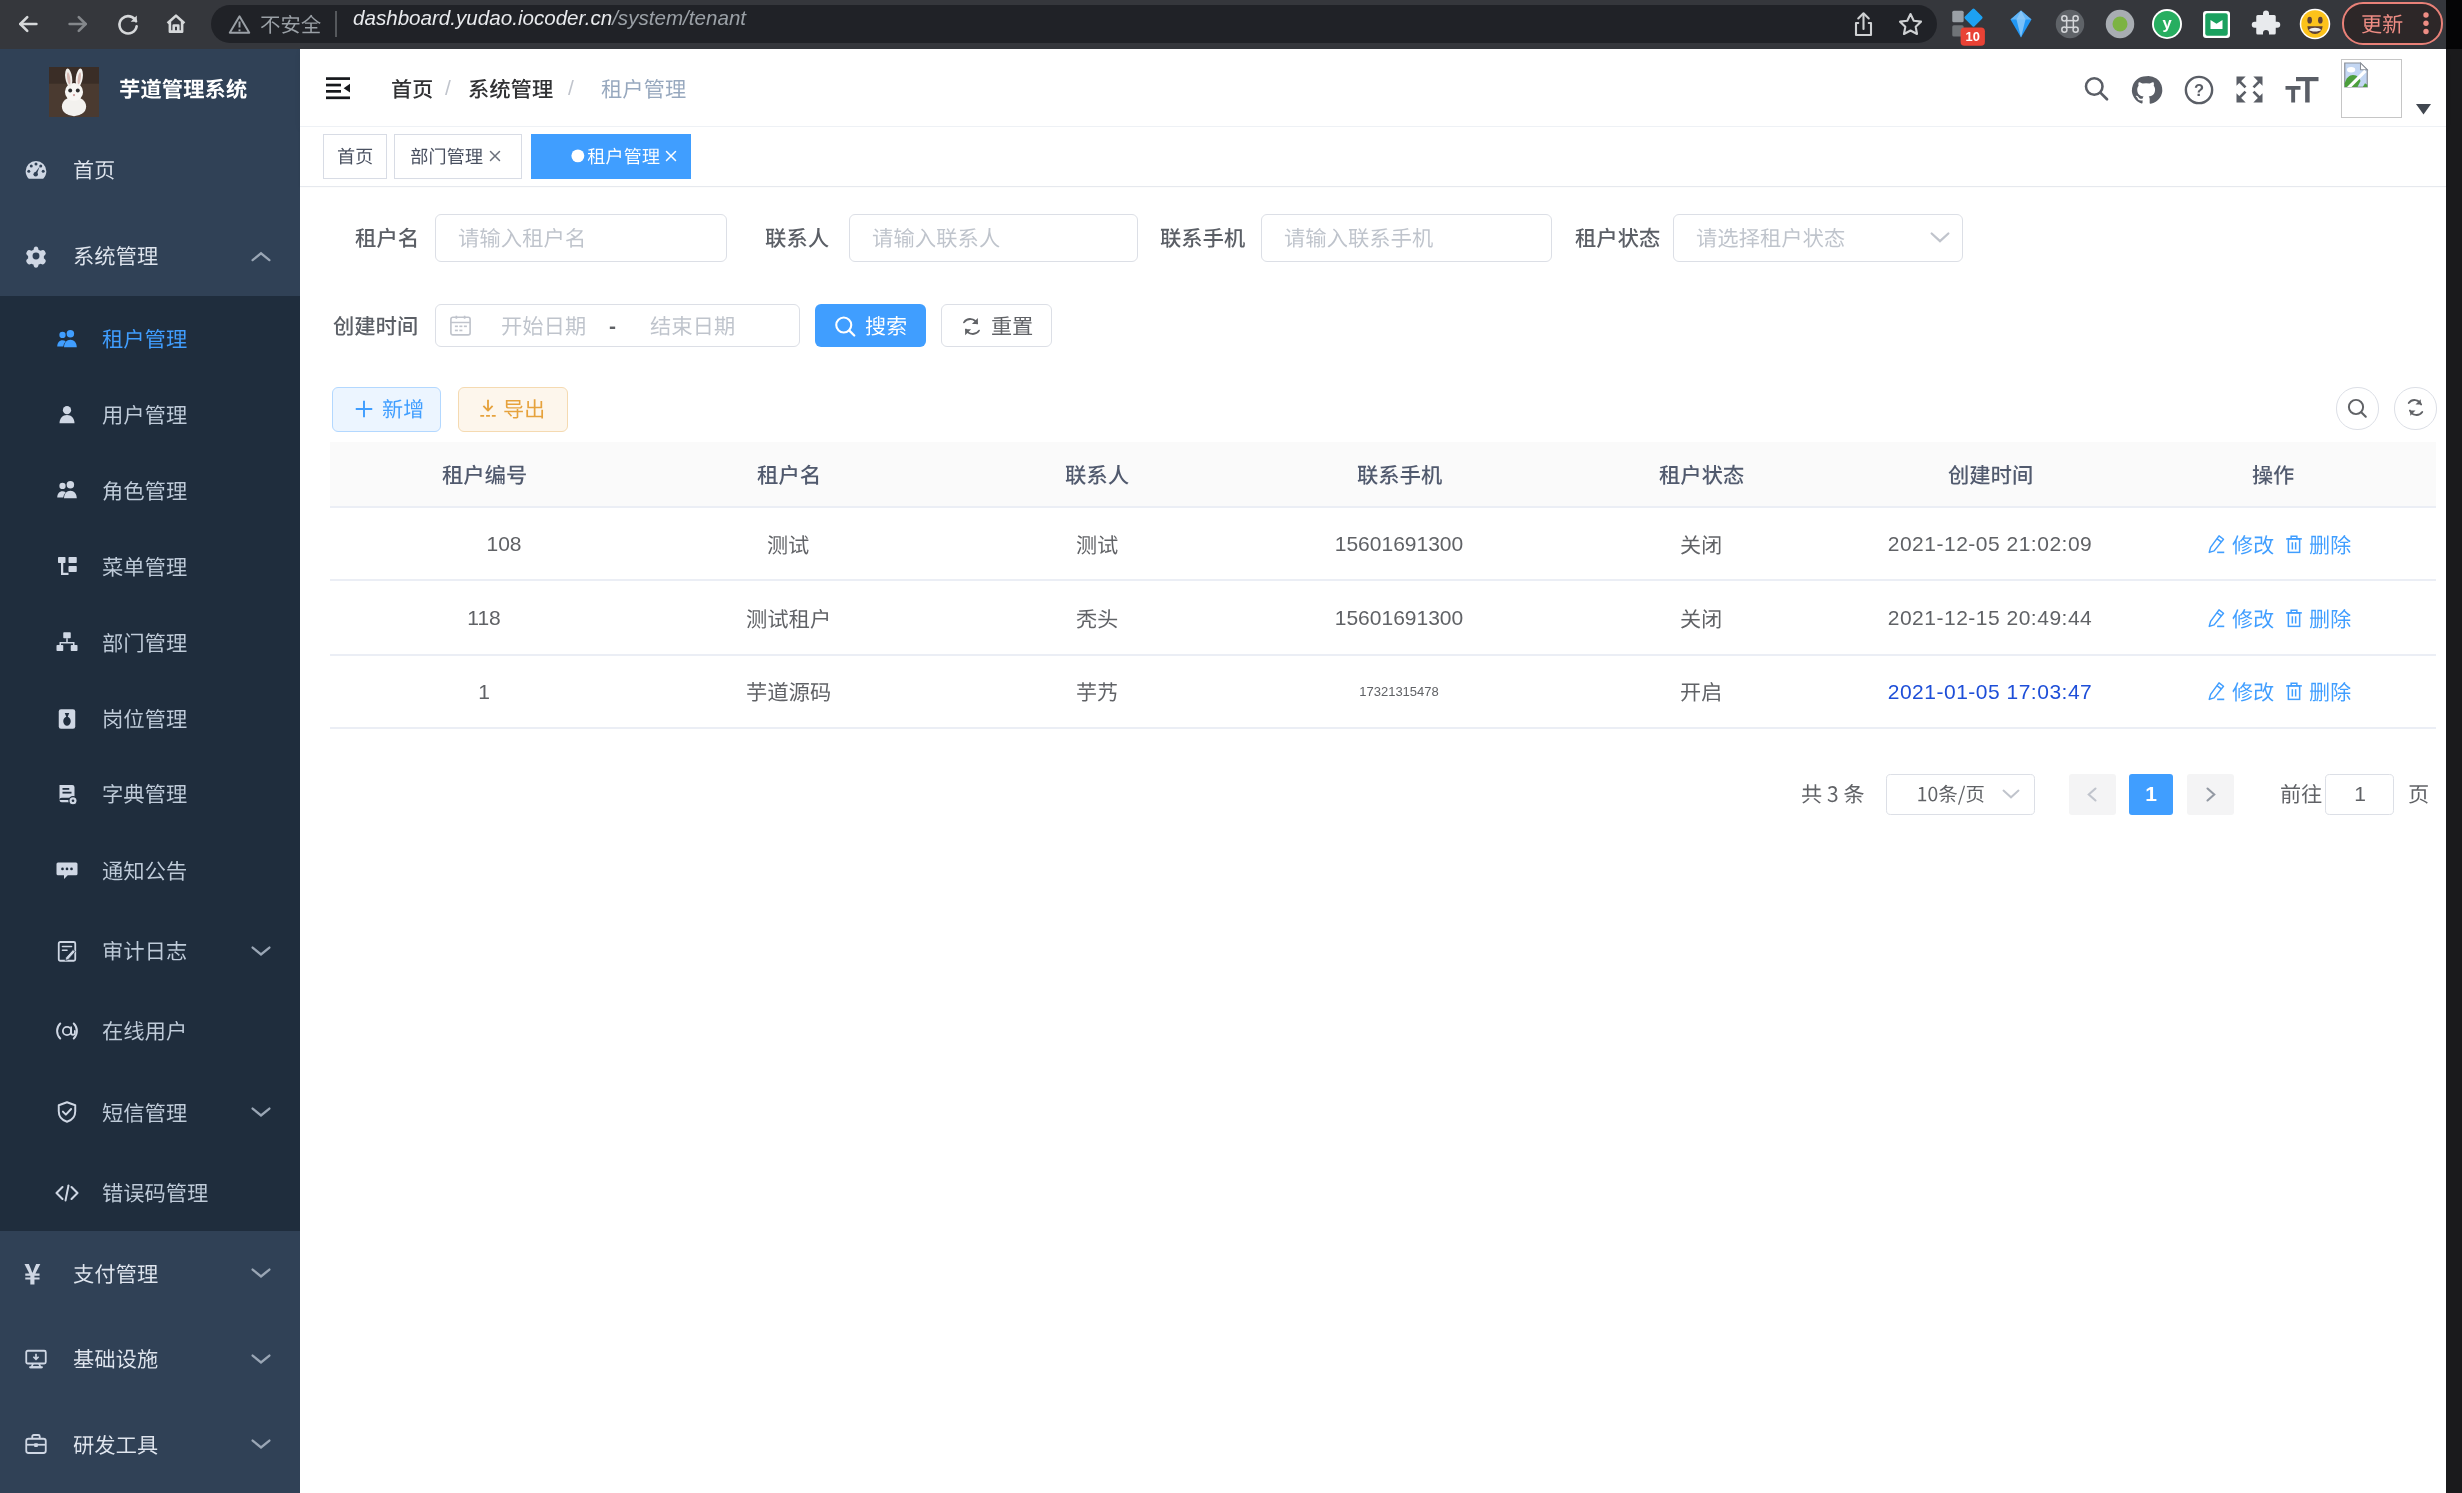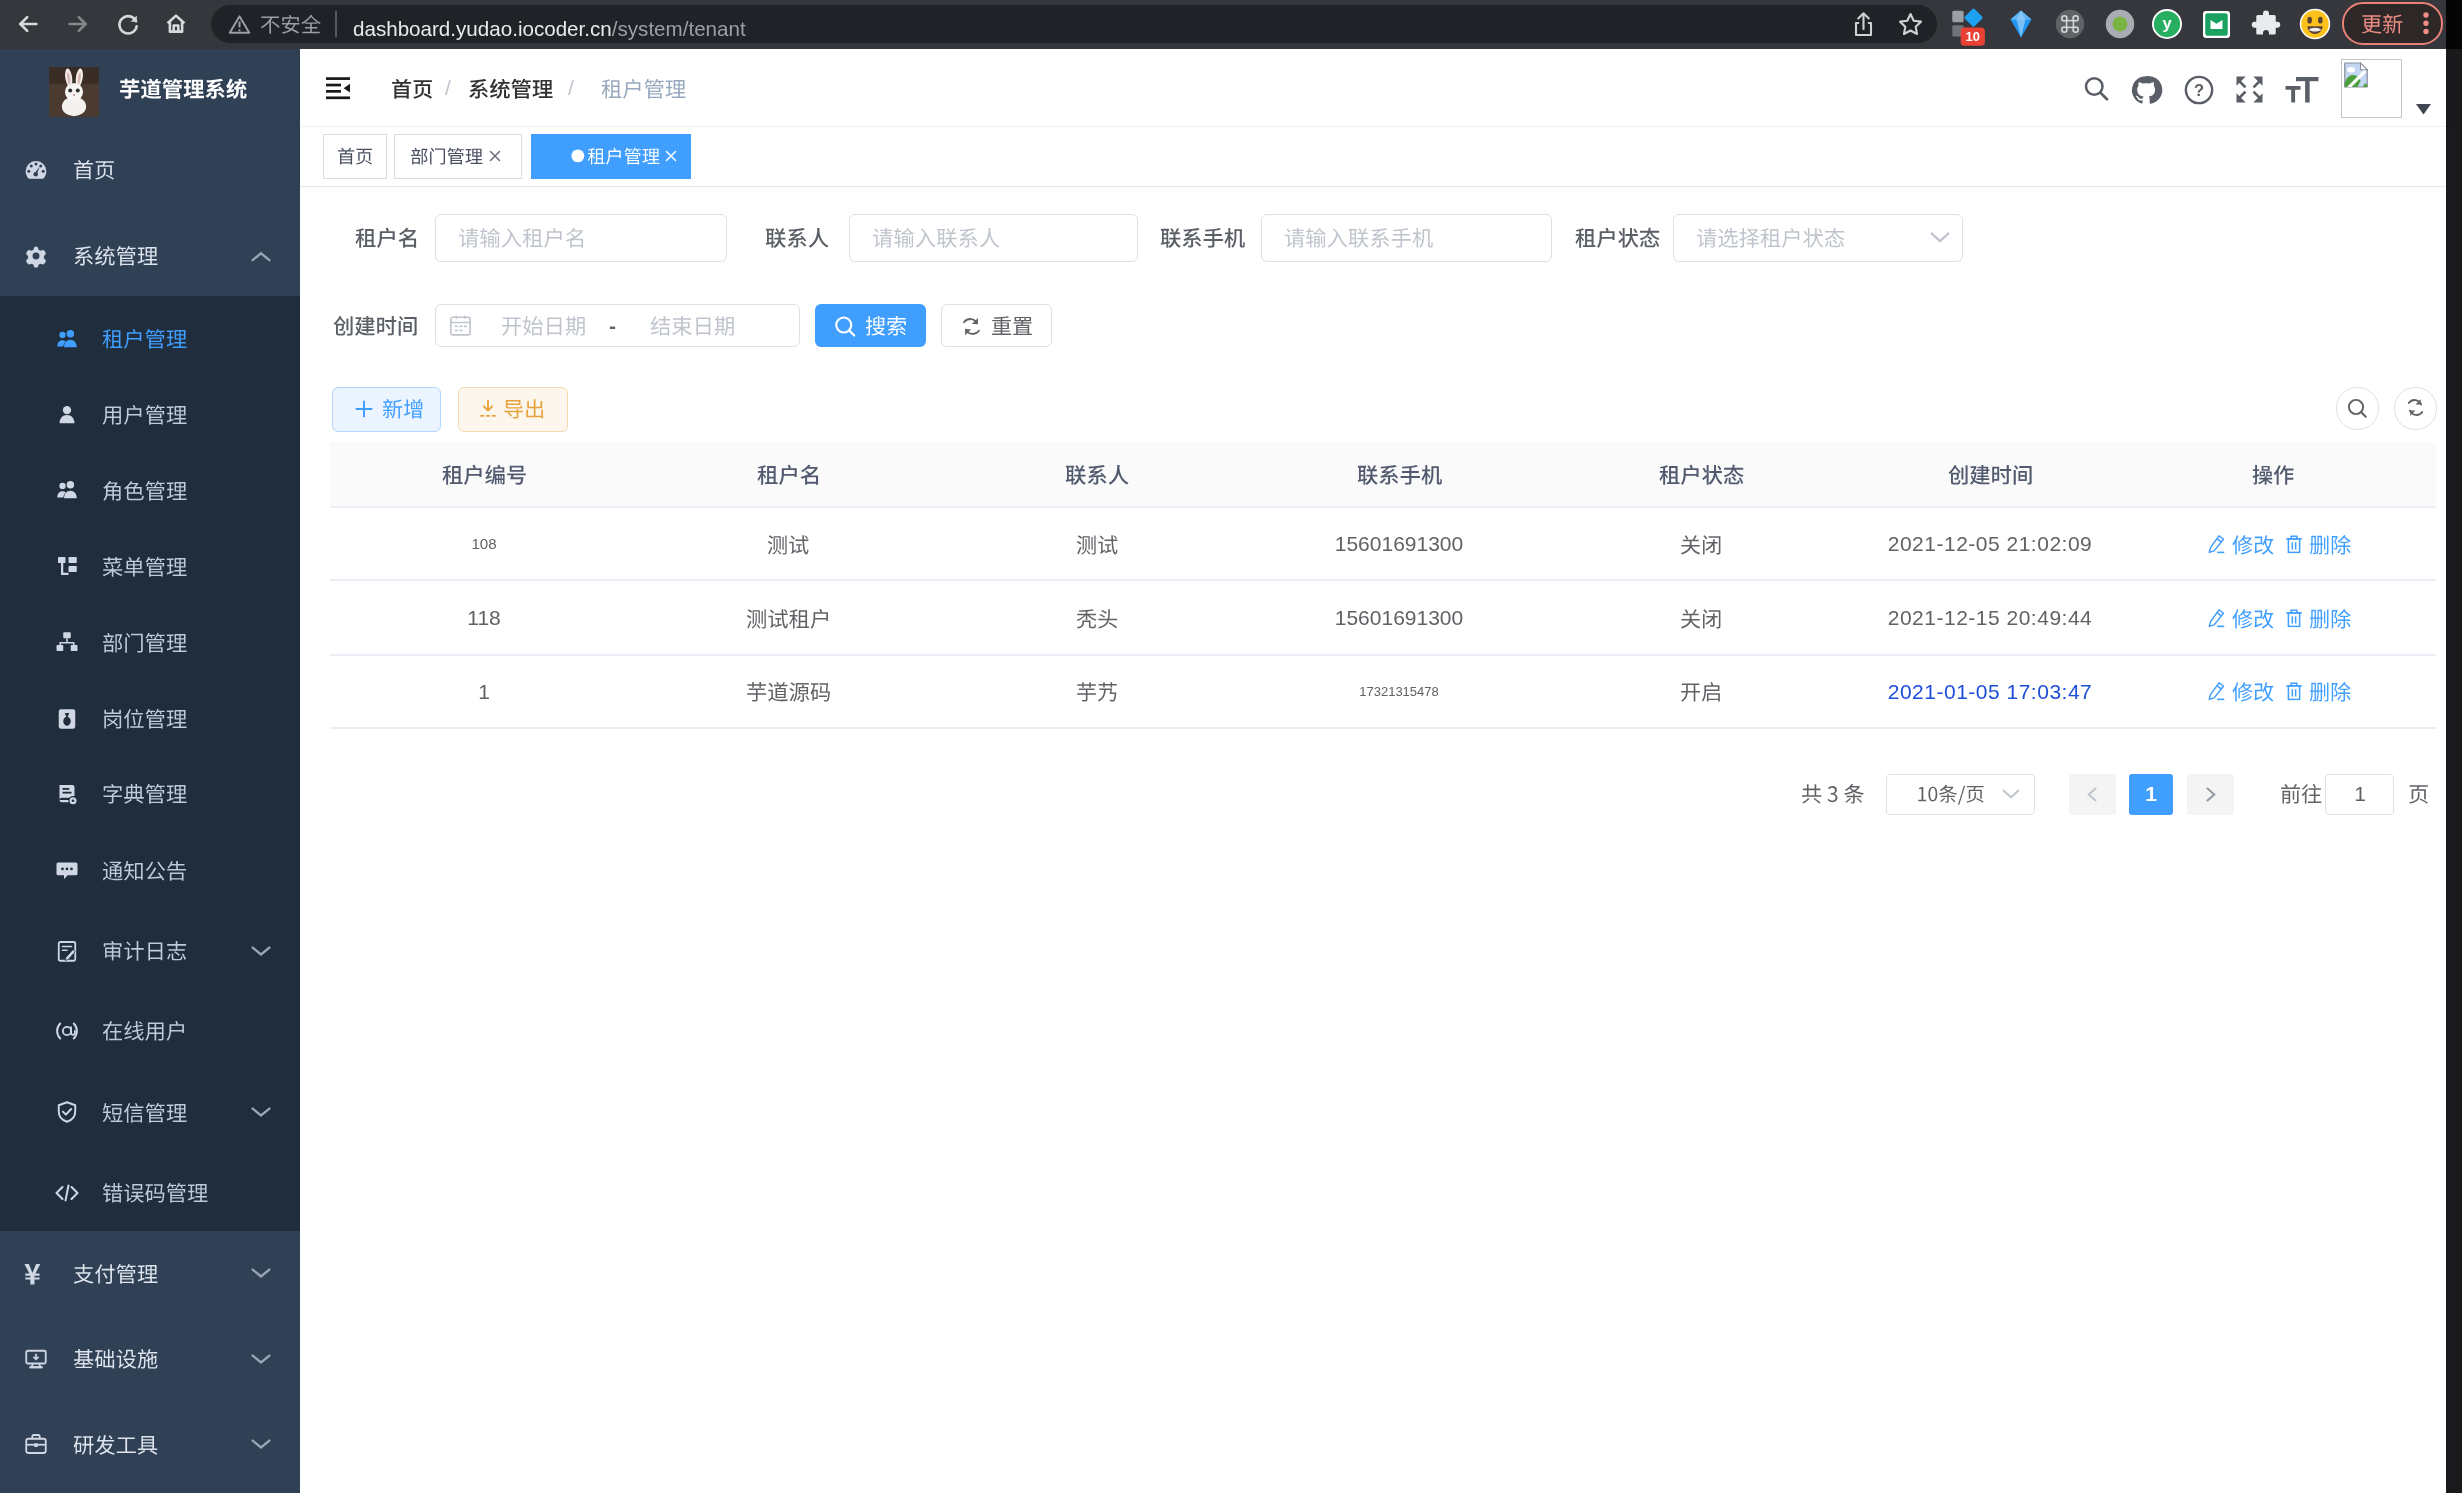--- a/index.html
+++ b/index.html
@@ -168,21 +168,21 @@
     <rect x="13.7" y="20.5" width="2.6" height="2.6" fill="#9aa0a6"></rect>
   </svg>
 <svg style="position:absolute;left:260px;top:14px;overflow:visible" width="62" height="25" viewBox="0 0 82 33">
     <g fill="#9aa0a6" transform="translate(0,23.9) scale(0.027000,-0.027000)">
       <use href="#g0" x="0"></use>
       <use href="#g1" x="1000"></use>
       <use href="#g2" x="2000"></use>
     </g>
   </svg>
 <div style="position:absolute;left:335px;top:11.4px;width:1.5px;height:26px;box-sizing:border-box;background:#55585c;"></div>
-<div style="position:absolute;top:14px;font-size:20.6px;line-height:30px;color:#e8eaed;font-weight:400;white-space:pre;left:353px;">dashboard.yudao.iocoder.cn<span style="color:#9aa0a6">/system/tenant</span></div>
+<div style="position:absolute;top:3px;font-size:20.6px;line-height:30px;color:#e8eaed;font-weight:400;white-space:pre;left:353px;font-style:italic;">dashboard.yudao.iocoder.cn<span style="color:#9aa0a6">/system/tenant</span></div>
 <svg style="position:absolute;left:1850px;top:10.7px;overflow:visible" width="27" height="27" viewBox="0 0 36 36">
     <g stroke="#cfd1d3" stroke-width="2.8" fill="none" stroke-linecap="round" stroke-linejoin="round">
       <path d="M18 4v20"></path>
       <path d="M11 10l7-7 7 7"></path>
       <path d="M11 16H8v16h20V16h-3"></path>
     </g>
   </svg>
 <svg style="position:absolute;left:1897px;top:10.7px;overflow:visible" width="27" height="27" viewBox="0 0 36 36">
     <path d="M18 4l4.3 8.9 9.7 1.3-7.1 6.8 1.8 9.6L18 26l-8.7 4.6 1.8-9.6L4 14.2l9.7-1.3z" stroke="#cfd1d3" stroke-width="2.8" fill="none" stroke-linejoin="round"></path>
   </svg>
@@ -862,21 +862,21 @@
   </svg>
 <svg style="position:absolute;left:2252px;top:464px;overflow:visible" width="43" height="26" viewBox="0 0 57 34">
     <g fill="#515a6e" transform="translate(0,24.8) scale(0.028000,-0.028000)">
       <use href="#g101" x="0"></use>
       <use href="#g102" x="1000"></use>
     </g>
   </svg>
 <div style="position:absolute;left:330px;top:579px;width:2106px;height:1.5px;box-sizing:border-box;background:#ebeef5;"></div>
 <div style="position:absolute;left:330px;top:654px;width:2106px;height:1.5px;box-sizing:border-box;background:#ebeef5;"></div>
 <div style="position:absolute;left:330px;top:727px;width:2106px;height:1.5px;box-sizing:border-box;background:#ebeef5;"></div>
-<div style="position:absolute;top:528px;font-size:15px;line-height:32px;color:#606266;font-weight:400;white-space:pre;left:484px;transform:translateX(-50%);text-align:center;">108</div>
+<div style="position:absolute;top:528px;font-size:21px;line-height:32px;color:#606266;font-weight:400;white-space:pre;left:504px;transform:translateX(-50%);text-align:center;">108</div>
 <svg style="position:absolute;left:767px;top:534px;overflow:visible" width="43" height="26" viewBox="0 0 57 34">
     <g fill="#606266" transform="translate(0,24.8) scale(0.028000,-0.028000)">
       <use href="#g103" x="0"></use>
       <use href="#g104" x="1000"></use>
     </g>
   </svg>
 <svg style="position:absolute;left:1076px;top:534px;overflow:visible" width="43" height="26" viewBox="0 0 57 34">
     <g fill="#606266" transform="translate(0,24.8) scale(0.028000,-0.028000)">
       <use href="#g103" x="0"></use>
       <use href="#g104" x="1000"></use>

